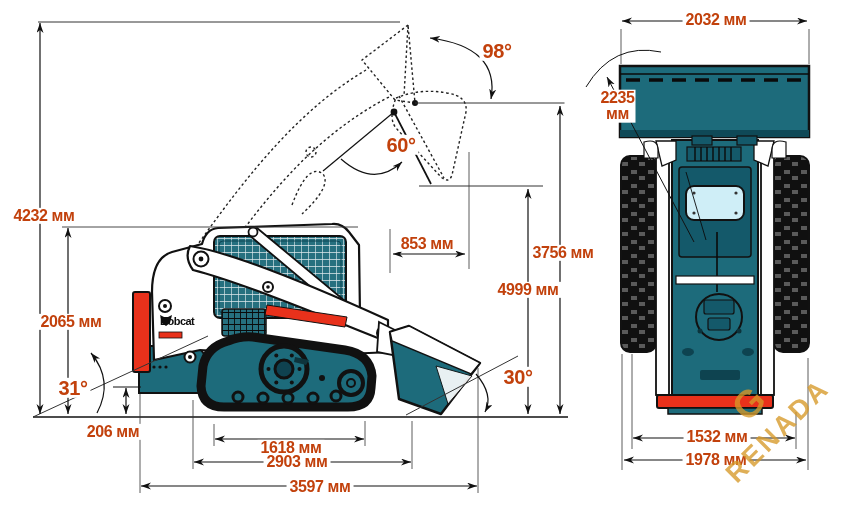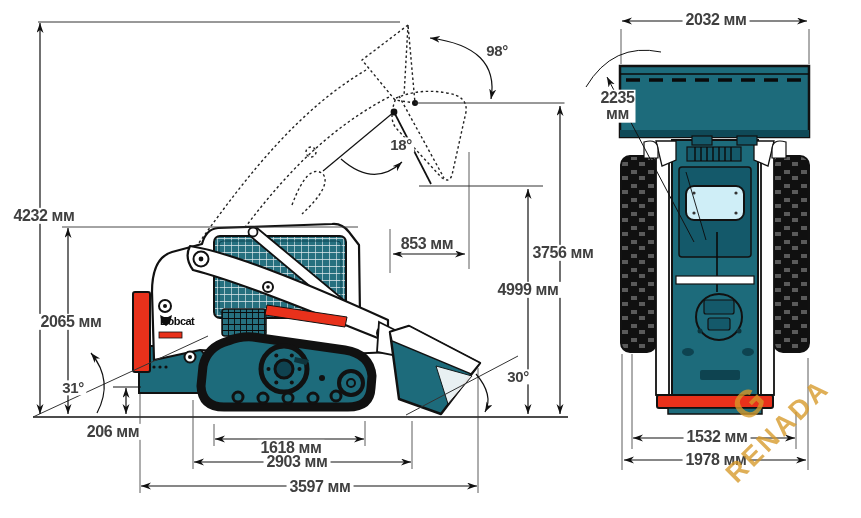--- a/index.html
+++ b/index.html
@@ -4,23 +4,23 @@
 <style>
   html,body{margin:0;padding:0;background:#fff;}
   .canvas{
     position:relative;width:861px;height:518px;background:#fff;overflow:hidden;
     font-family:"Liberation Sans",sans-serif;
   }
   .canvas svg{position:absolute;left:0;top:0;}
   .lbl{
     position:absolute;transform:translate(-50%,-50%);
     font:bold 16px "Liberation Sans",sans-serif;letter-spacing:-0.4px;
-    color:#404040;background:#fff;padding:0 3px;white-space:nowrap;line-height:1.02;
-  }
-  .lbl.small{font-size:15px;}
+    color:#c2410c;background:#fff;padding:0 3px;white-space:nowrap;line-height:1.02;
+  }
+  .lbl.small{font-size:20px;}
   .lbl.stack{text-align:center;padding:0 1px;}
   .lbl.stack span{display:block;margin-left:35px;}
   .logo{
     position:absolute;left:160px;top:315px;display:flex;align-items:center;gap:3px;
   }
   .logo .brand-txt{font:bold 11px "Liberation Sans",sans-serif;letter-spacing:-0.5px;color:#0d0d0d;}
   .wm{
     position:absolute;transform:translate(-50%,-50%) rotate(-45deg);
     font-family:"Liberation Sans",sans-serif;font-weight:bold;
     color:rgba(214,152,40,0.78);pointer-events:none;
@@ -233,21 +233,21 @@
 <div class="lbl" style="left:44px;top:216px">4232 мм</div>
 <div class="lbl" style="left:71px;top:322px">2065 мм</div>
 <div class="lbl" style="left:113px;top:432px">206 мм</div>
 <div class="lbl" style="left:291px;top:448px">1618 мм</div>
 <div class="lbl" style="left:297px;top:462px">2903 мм</div>
 <div class="lbl" style="left:320px;top:487px">3597 мм</div>
 <div class="lbl" style="left:427px;top:244px">853 мм</div>
 <div class="lbl" style="left:528px;top:290px">4999 мм</div>
 <div class="lbl" style="left:563px;top:253px">3756 мм</div>
 <div class="lbl small" style="left:497px;top:51px">98°</div>
-<div class="lbl small" style="left:401px;top:145px">18°</div>
+<div class="lbl small" style="left:401px;top:145px">60°</div>
 <div class="lbl small" style="left:73px;top:388px">31°</div>
 <div class="lbl small" style="left:518px;top:377px">30°</div>
 
 <div class="lbl" style="left:716px;top:20px">2032 мм</div>
 <div class="lbl stack" style="left:600px;top:106px">
   <span>2235</span>
   <span>мм</span>
 </div>
 <div class="lbl" style="left:717px;top:437px">1532 мм</div>
 <div class="lbl" style="left:716px;top:460px">1978 мм</div>

